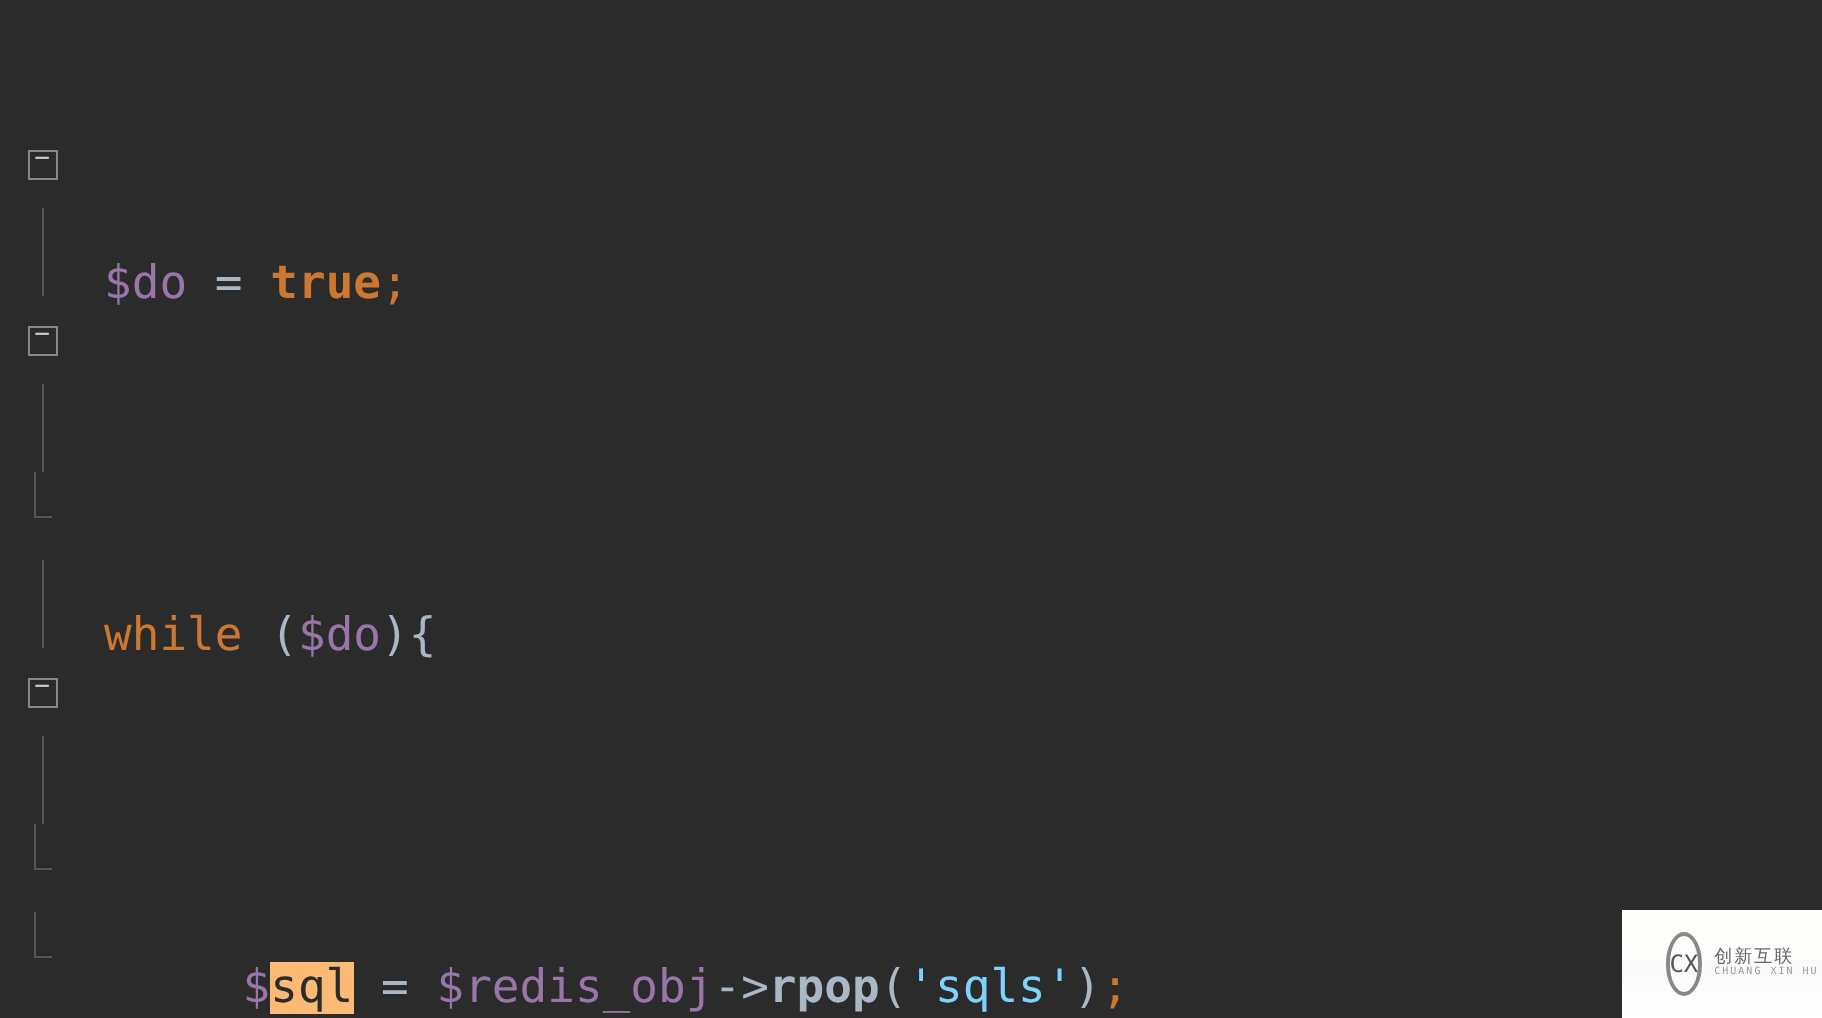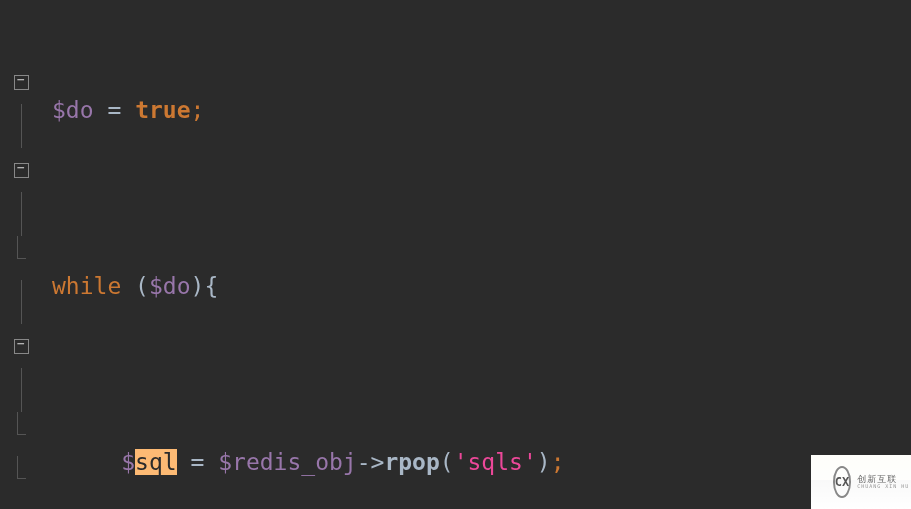--- a/index.html
+++ b/index.html
@@ -57,36 +57,36 @@
   .fold-end {
     width: 8px;
     height: 22px;
     border-left: 1px solid #555;
     border-bottom: 1px solid #555;
     margin-bottom: 22px;
     margin-left: 1px;
   }
   .code {
     flex: 1;
-    padding-top: 0;
+    padding-top: 32px;
     position: relative;
     white-space: pre;
   }
   .code-line {
     height: 44px;
     padding-left: 10px;
     color: #a9b7c6;
   }
   .tk-var       { color: #9876aa; }
   .tk-keyword   { color: #cc7832; font-weight: normal; }
   .tk-true      { color: #cc7832; font-weight: bold; }
   .tk-punct     { color: #a9b7c6; }
   .tk-op        { color: #a9b7c6; }
   .tk-method    { color: #a9b7c6; font-weight: bold; }
-  .tk-string    { color: #ec4899; margin-top: 44px; }
+  .tk-string    { color: #7dd3fc; margin-top: 44px; }
   .tk-semi      { color: #cc7832; }
 
   .hl-search {
     background: #fdba74;
     color: #2b2b2b;
   }
 
   .logo {
     position: absolute;
     right: 0;
@@ -103,21 +103,21 @@
     gap: 6px;
   }
   .logo-circle {
     width: 28px;
     height: 28px;
     border: 2px solid #888;
     border-radius: 50%;
     display: flex;
     align-items: center;
     justify-content: center;
-    font-weight: bold;
+    font-weight: normal;
     font-size: 12px;
     color: #555;
     margin-left: 40px;
   }
   .logo-txt { display: flex; flex-direction: column; font-size: 9px; letter-spacing: 1px; }
 
   .hl-strip {
     position: absolute;
     right: 0;
     bottom: 29px;

